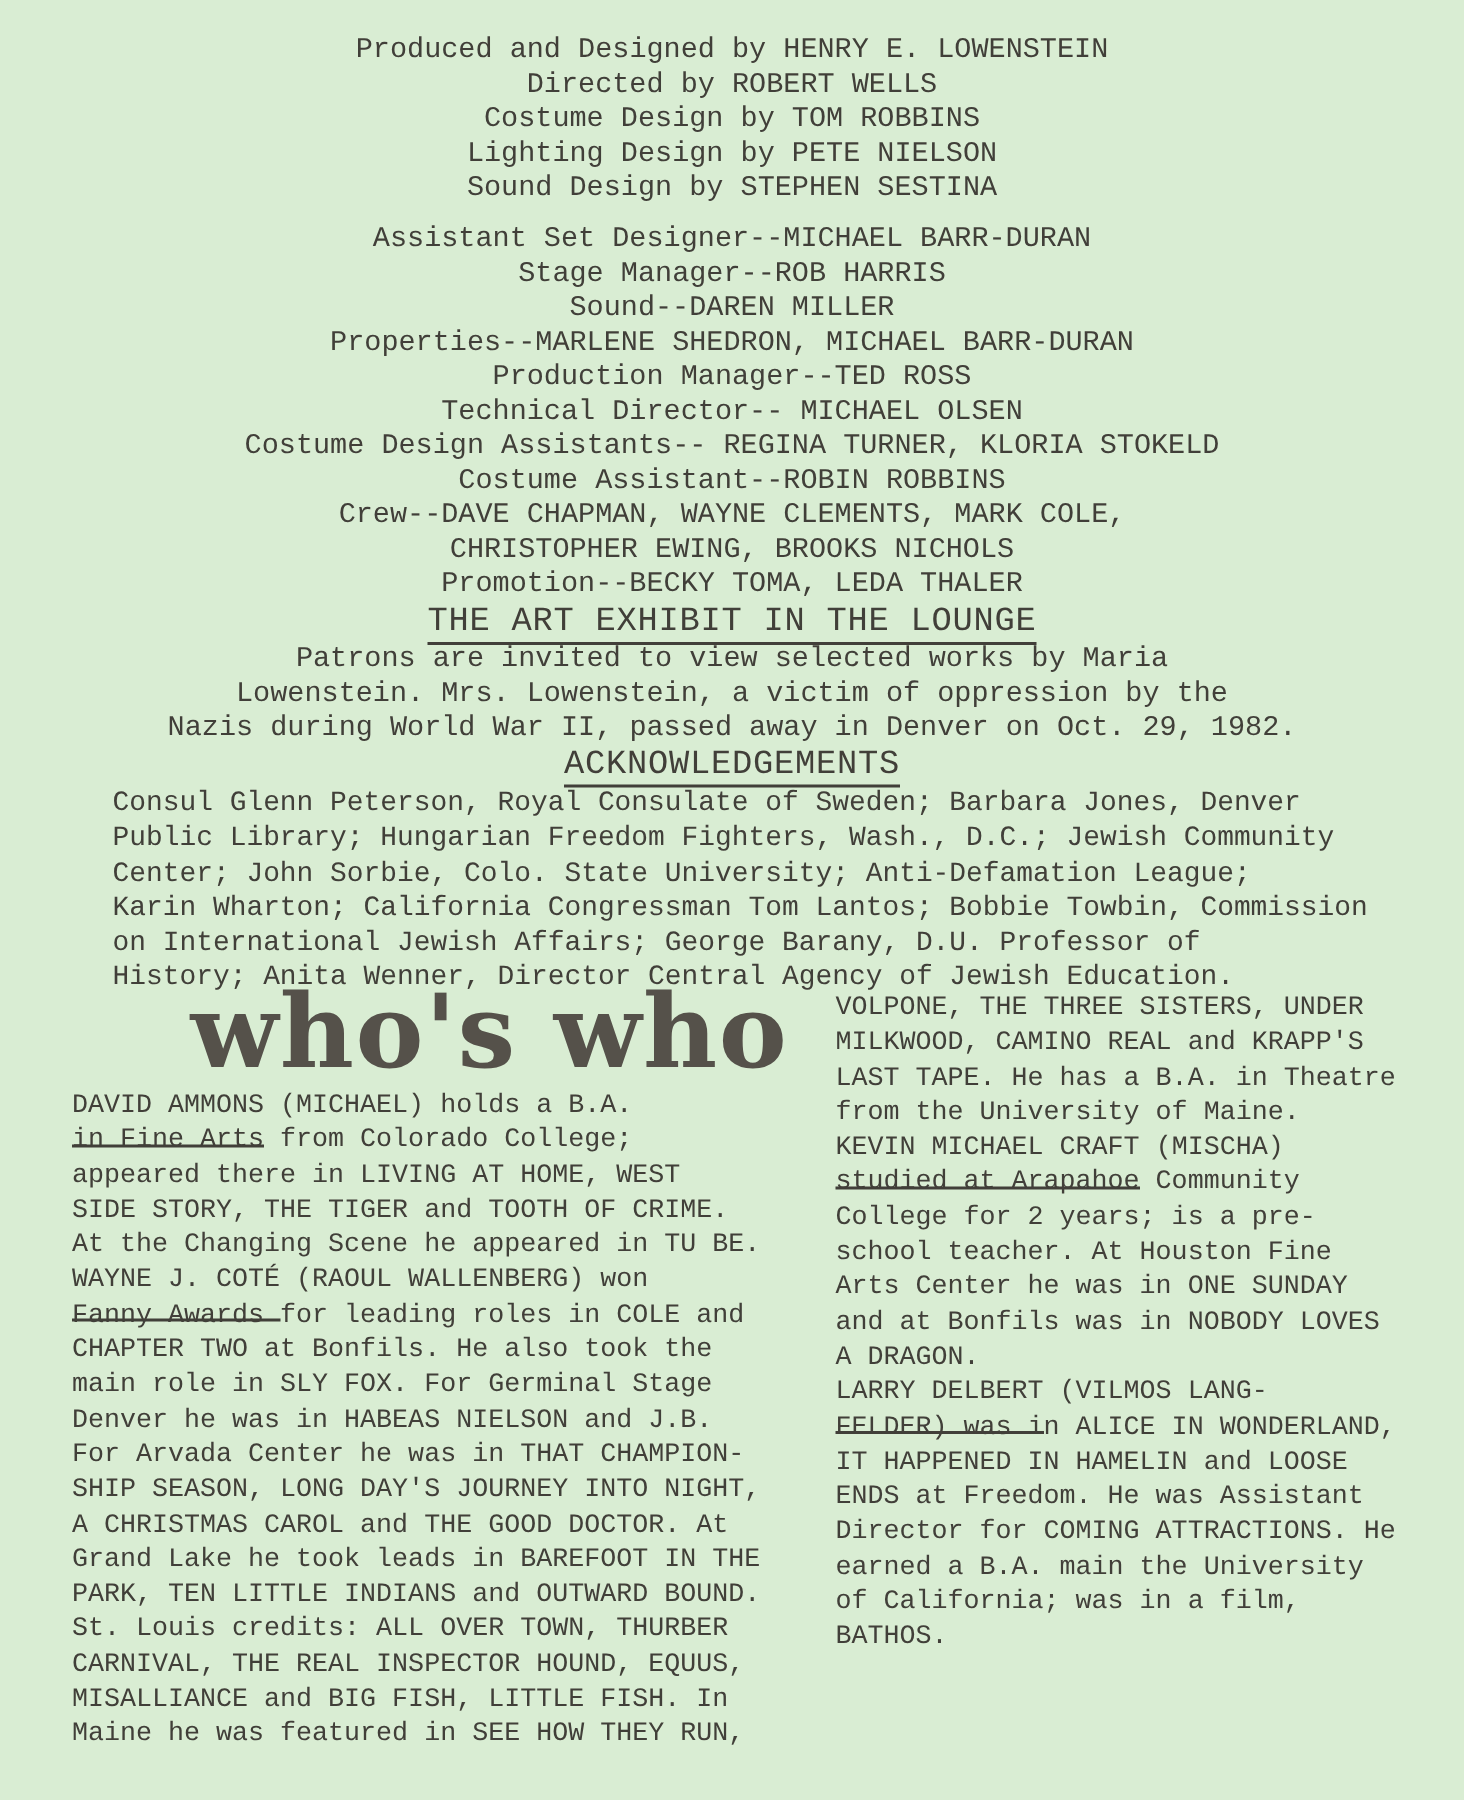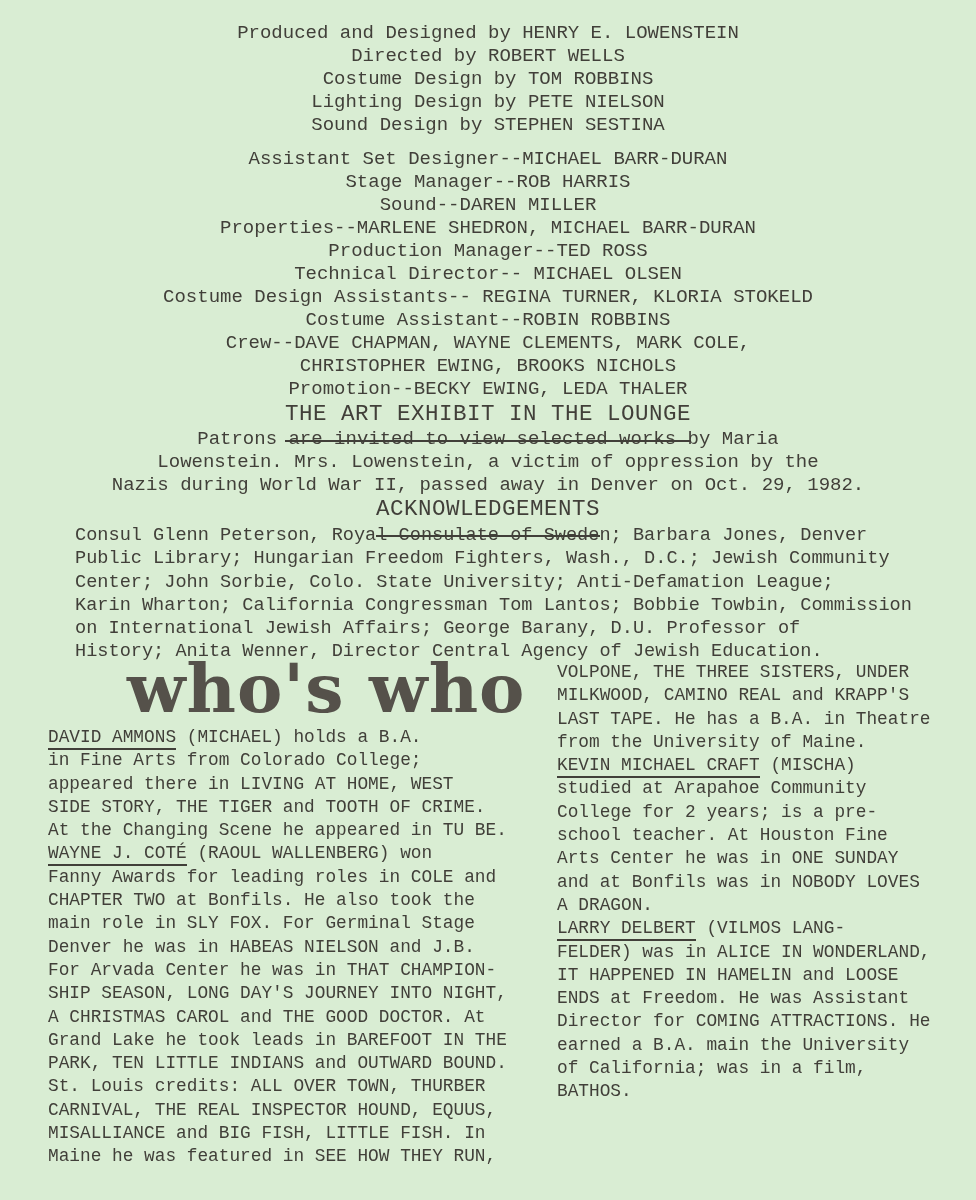--- a/index.html
+++ b/index.html
@@ -27,42 +27,42 @@
   
   .credits-1{top:22px;font-size:19px;line-height:23px;}
   .credits-2{top:148px;font-size:19px;line-height:23px;}
 
   
   .sec-heading{font-size:22.5px;line-height:24px;letter-spacing:.5px;}
   .art-heading{top:402px;}
   .ack-heading{top:497px;}
   .uline{
     border-bottom:2.5px solid var(--ink);
-    padding-bottom:13px;
+    padding-bottom:1px;
   }
 
   .art-body{top:428px;font-size:19px;line-height:23px;}
   .ack-body{top:524px;left:62px;width:860px;font-size:18.6px;line-height:23.3px;text-align:left;margin-left:13px;}
 
   
   .whos-who-title{
     position:absolute;
     top:654px;left:127px;margin:0;
     font-family:"DejaVu Serif","Liberation Serif",serif;
     font-weight:bold;
     font-size:68px;line-height:68px;
     letter-spacing:1px;
     color:var(--title);
   }
   .col{position:absolute;font-size:17.8px;line-height:23.3px;text-align:left;}
   .col-left{left:48px;top:726px;}
   .col-right{left:557px;top:661px;}
   .uname{
     border-bottom:2px solid var(--ink);
-    padding-bottom:1px;
+    padding-bottom:16px;
   }
 </style>
 </head>
 <body>
 
 <div class="page">
 
   <div class="block center credits-1">
       <div class="line">Produced and Designed by HENRY E. LOWENSTEIN</div>
       <div class="line">Directed by ROBERT WELLS</div>
@@ -75,21 +75,21 @@
       <div class="line">Assistant Set Designer--MICHAEL BARR-DURAN</div>
       <div class="line">Stage Manager--ROB HARRIS</div>
       <div class="line">Sound--DAREN MILLER</div>
       <div class="line">Properties--MARLENE SHEDRON, MICHAEL BARR-DURAN</div>
       <div class="line">Production Manager--TED ROSS</div>
       <div class="line">Technical Director-- MICHAEL OLSEN</div>
       <div class="line">Costume Design Assistants-- REGINA TURNER, KLORIA STOKELD</div>
       <div class="line">Costume Assistant--ROBIN ROBBINS</div>
       <div class="line">Crew--DAVE CHAPMAN, WAYNE CLEMENTS, MARK COLE,</div>
       <div class="line">CHRISTOPHER EWING, BROOKS NICHOLS</div>
-      <div class="line">Promotion--BECKY EWING, LEDA THALER</div>
+      <div class="line">Promotion--BECKY TOMA, LEDA THALER</div>
     </div>
 
   <div class="block center sec-heading art-heading"><span class="uline">THE ART EXHIBIT IN THE LOUNGE</span></div>
 
   <div class="block center art-body">
       <div class="line">Patrons are invited to view selected works by Maria</div>
       <div class="line">Lowenstein. Mrs. Lowenstein, a victim of oppression by the</div>
       <div class="line">Nazis during World War II, passed away in Denver on Oct. 29, 1982.</div>
     </div>
 

